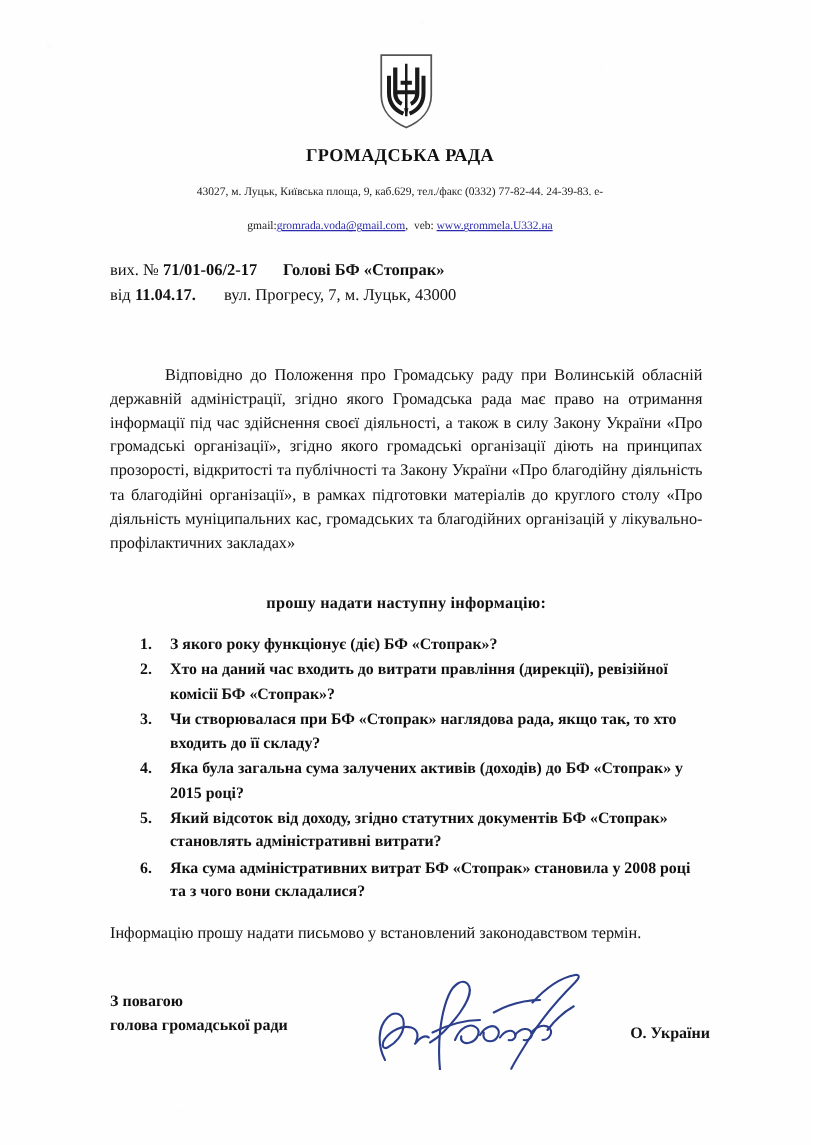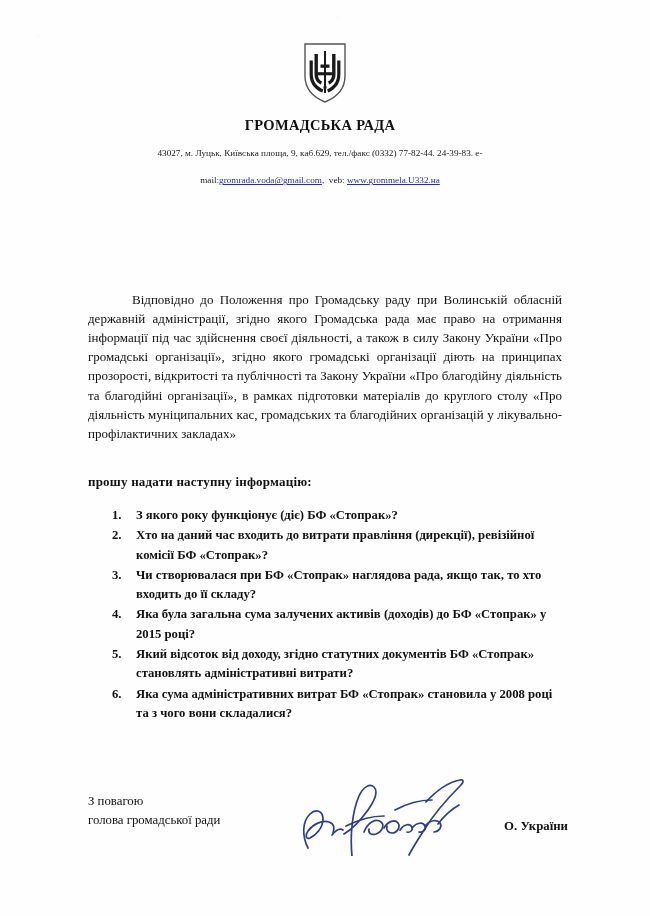--- a/index.html
+++ b/index.html
@@ -95,21 +95,21 @@
     text-indent: 44px;
     hyphens: manual;
   }
 
   
   .request-line {
     position: absolute;
     top: 474px;
     left: 88px;
     width: 474px;
-    text-align: left;
+    text-align: center;
     font-size: 13px;
     font-weight: bold;
     letter-spacing: 0.2px;
   }
 
   
   .questions {
     position: absolute;
     top: 506px;
     left: 110px;
@@ -149,21 +149,21 @@
     top: 792px;
     left: 88px;
     width: 480px;
     height: 70px;
   }
   .sig-left {
     position: absolute;
     top: 0;
     left: 0;
     font-size: 12.8px;
-    font-weight: normal;
+    font-weight: bold;
     line-height: 1.48;
   }
   .sig-name {
     position: absolute;
     top: 27px;
     right: 0;
     font-size: 12.8px;
     font-weight: bold;
     white-space: nowrap;
   }
@@ -214,24 +214,38 @@
       </svg>
     </span>
   </div>
 
   <div class="letterhead">
     <div class="org-line1">ГРОМАДСЬКА РАДА</div>
     <div class="contact-line">
       <span>43027, м. Луцьк, Київська площа, 9, каб.629, тел./факс (0332) 77-82-44. 24-39-83. e-</span>
     </div>
     <div class="contact-line">
-      <span>mail:</span><a class="lnk" href="#">gromrada.voda@gmail.com</a><span>,</span>&nbsp;&nbsp;<span>veb:</span>&nbsp;<a class="lnk" href="#">www.grommela.U332.на</a>
-    </div>
-  </div>
-
+      <span>gmail:</span><a class="lnk" href="#">gromrada.voda@gmail.com</a><span>,</span>&nbsp;&nbsp;<span>veb:</span>&nbsp;<a class="lnk" href="#">www.grommela.U332.на</a>
+    </div>
+  </div>
+
+  <div class="refblock">
+    <div class="row">
+      <span>вих. №</span>
+      <span class="b">71/01-06/2-17</span>
+      <span class="gap-a"></span>
+      <span class="b">Голові БФ «Стопрак»</span>
+    </div>
+    <div class="row">
+      <span>від</span>
+      <span class="b">11.04.17.</span>
+      <span class="gap-b"></span>
+      <span>вул. Прогресу, 7, м. Луцьк, 43000</span>
+    </div>
+  </div>
 
   <div class="intro">Відповідно до Положення про Громадську раду при Волинській обласній державній адміністрації, згідно якого Громадська рада має право на отримання інформації під час здійснення своєї діяльності, а також в силу Закону України «Про громадські організації», згідно якого громадські організації діють на принципах прозорості, відкритості та публічності та Закону України «Про благодійну діяльність та благодійні організації», в рамках підготовки матеріалів до круглого столу «Про діяльність муніципальних кас, громадських та благодійних організацій у лікувально-профілактичних закладах»</div>
 
   <div class="request-line">прошу надати наступну інформацію:</div>
 
   <div class="questions">
     <div class="q-item">
       <span class="q-num">1.</span>
       <span class="q-text">З якого року функціонує (діє) БФ «Стопрак»?</span>
     </div>
@@ -250,20 +264,21 @@
     <div class="q-item">
       <span class="q-num">5.</span>
       <span class="q-text">Який відсоток від доходу, згідно статутних документів БФ «Стопрак» становлять адміністративні витрати?</span>
     </div>
     <div class="q-item">
       <span class="q-num">6.</span>
       <span class="q-text">Яка сума адміністративних витрат БФ «Стопрак» становила у 2008 році та з чого вони складалися?</span>
     </div>
   </div>
 
+  <div class="closing">Інформацію прошу надати письмово у встановлений законодавством термін.</div>
 
   <div class="sigblock">
     <div class="sig-left">
       <div>З повагою</div>
       <div>голова громадської ради</div>
     </div>
 
     <span class="sig-ink">
       <svg viewBox="0 0 190 78" width="190" height="78" aria-hidden="true">
         <g fill="none" stroke="#2b3f8c" stroke-width="1.7" stroke-linecap="round" stroke-linejoin="round">

